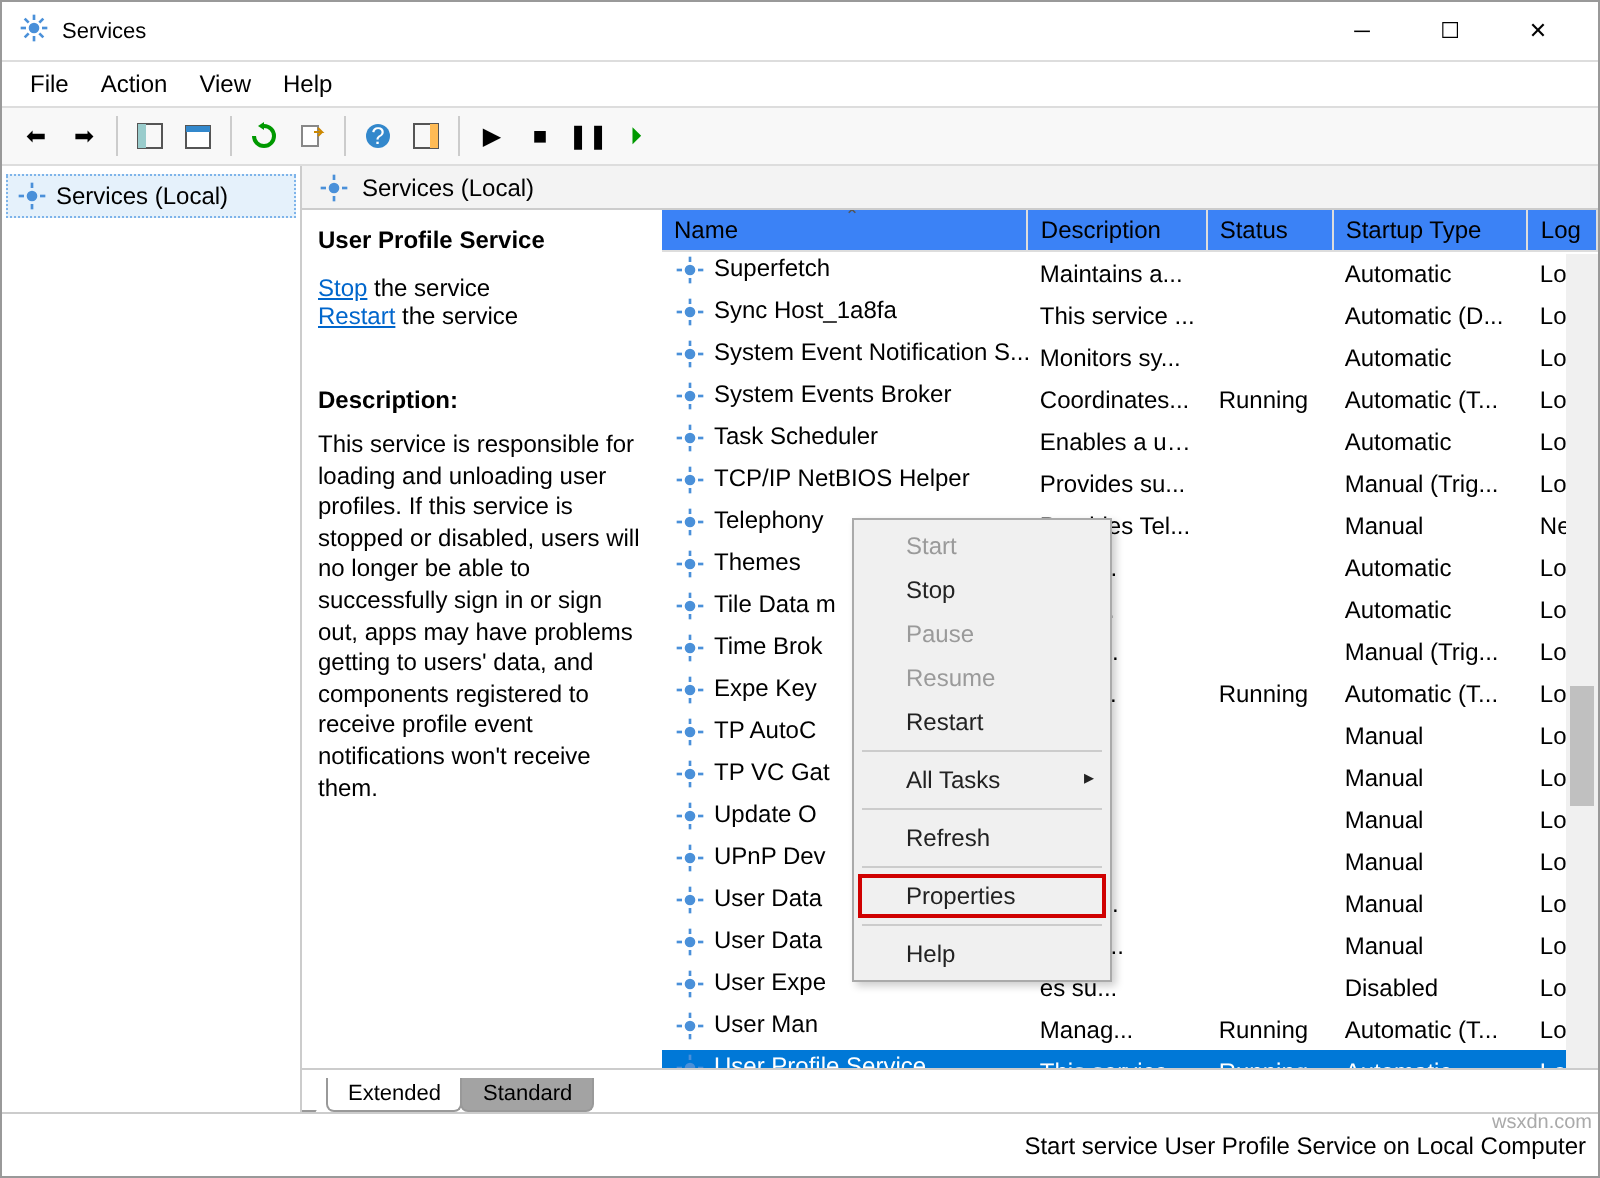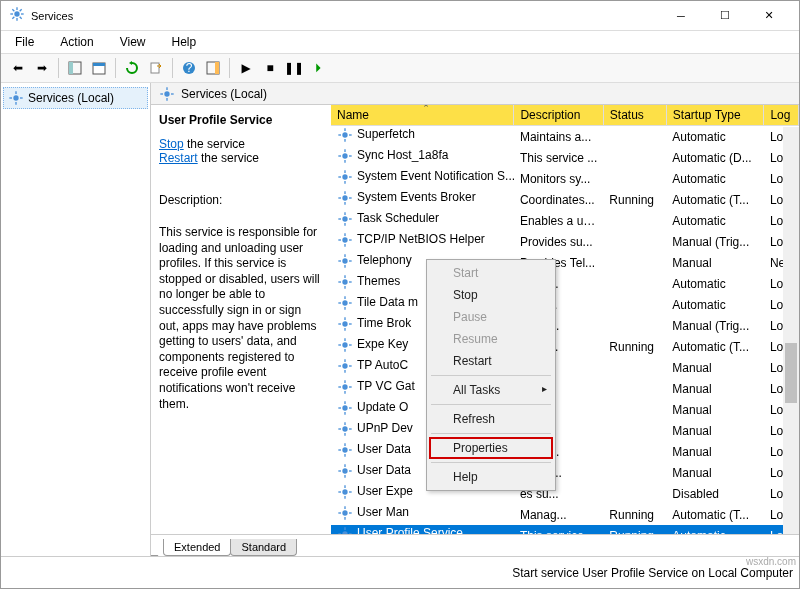--- a/index.html
+++ b/index.html
@@ -3,46 +3,46 @@
 <meta charset="utf-8">
 <style>
 * { box-sizing: border-box; margin: 0; padding: 0; font-family: "Segoe UI", Tahoma, sans-serif; font-size: 12px; }
 html,body { width:800px; height:589px; overflow:hidden; background:#fff; }
 .window { width:800px; height:589px; border:1px solid #999; display:flex; flex-direction:column; }
 .titlebar { height:30px; display:flex; align-items:center; padding:0 8px; border-bottom:1px solid #ddd; }
 .titlebar .icon { margin-right:6px; color:#2a6ea0; }
 .titlebar .title { flex:1; font-size:11px; }
 .winbtns { display:flex; gap:0; }
 .winbtn { width:44px; height:28px; display:flex; align-items:center; justify-content:center; font-size:11px; }
-.menubar { height:22px; display:flex; align-items:center; padding:0 6px; gap:10px; }
+.menubar { height:22px; display:flex; align-items:center; padding:0 6px; gap:0; }
 .menubar span { padding:2px 8px; }
 .toolbar { height:30px; display:flex; align-items:center; padding:2px 6px; gap:2px; border-top:1px solid #ddd; border-bottom:1px solid #ddd; background:#f8f8f8;}
 .tbtn { width:22px; height:22px; display:flex; align-items:center; justify-content:center; border:1px solid transparent; }
 .tsep { width:1px; height:20px; background:#ccc; margin:0 3px;}
 .body { flex:1; display:flex; overflow:hidden; }
 .tree { width:150px; border-right:1px solid #ccc; padding:4px 2px; }
 .tree-item { display:flex; align-items:center; gap:4px; padding:2px 4px; background:#e5f1fb; border:1px dotted #7eb4ea;}
 .gear-svg { width:16px; height:16px; }
 .main { flex:1; display:flex; flex-direction:column; overflow:hidden; }
 .main-header { height:22px; display:flex; align-items:center; gap:6px; padding:2px 8px; background:#f3f3f3; border-bottom:1px solid #ccc;}
 .content { flex:1; display:flex; overflow:hidden; }
 .detail { width:180px; padding:8px; font-size:12px; overflow:hidden;}
 .detail h3 { font-size:12px; font-weight:bold; margin-bottom:10px;}
 .detail a { color:#0066cc; text-decoration:underline; display:inline-block;}
-.detail .desc-label { margin-top:28px; margin-bottom:18px;}
+.detail .desc-label { margin-top:28px; margin-bottom:8px;font-weight:bold;}
 .detail .desc { font-size:12px; line-height:1.3;}
 .list { flex:1; position:relative; overflow:hidden; }
 table { width:100%; border-collapse:collapse; table-layout:fixed;}
-th { text-align:left; font-weight:normal; padding:3px 6px; border-right:1px solid #ddd; background:#fde047; border-bottom:1px solid #ddd; white-space:nowrap; overflow:hidden; text-overflow:ellipsis; position:relative;}
+th { text-align:left; font-weight:normal; padding:3px 6px; border-right:1px solid #ddd; background:#3b82f6; border-bottom:1px solid #ddd; white-space:nowrap; overflow:hidden; text-overflow:ellipsis; position:relative;}
 th.sorted::after { content:"⌃"; position:absolute; left:50%; top:-2px; font-size:9px; color:#555; }
 td { padding:1px 6px; white-space:nowrap; overflow:hidden; text-overflow:ellipsis; }
 tr.selected td { background:#0078d7; color:#fff; }
 .name-cell { display:flex; align-items:flex-start; gap:4px; }
 .tabs { height:22px; border-top:1px solid #ccc; display:flex; align-items:flex-end; padding-left:4px; background:#fff;}
-.tab { padding:2px 10px; border:1px solid #999; border-top:none; border-radius:0 0 4px 4px; margin-right:-1px; background:#e5e5e5; font-size:11px;}
+.tab { padding:2px 10px; border:1px solid #999; border-top:none; border-radius:0 0 4px 4px; margin-right:-1px; background:#a3a3a3; font-size:11px;}
 .tab.active { background:#fff; }
 .tabs .slant { width:12px; height:18px; border-bottom:1px solid #999; transform:skewX(-30deg); margin-left:-4px;}
 .statusbar { height:32px; border-top:1px solid #ccc; padding:2px 6px; font-size:11px; display:flex; align-items:center;justify-content:flex-end;}
 .ctxmenu { position:absolute; left:95px; top:154px; width:130px; background:#f0f0f0; border:1px solid #aaa; box-shadow:2px 2px 4px rgba(0,0,0,0.2); padding:2px;}
 .ctxmenu .mi { padding:4px 10px 4px 24px; font-size:12px; color:#222; position:relative;}
 .ctxmenu .mi.disabled { color:#9a9a9a; }
 .ctxmenu .sep { height:1px; background:#ccc; margin:3px 2px;}
 .ctxmenu .mi.submenu::after { content:"▸"; position:absolute; right:6px; font-size:10px;}
 .highlight { border:2px solid #d00000; padding:2px 8px 2px 22px !important;}
 .scrollbar { position:absolute; right:0; top:22px; bottom:0; width:16px; background:#f0f0f0;}

